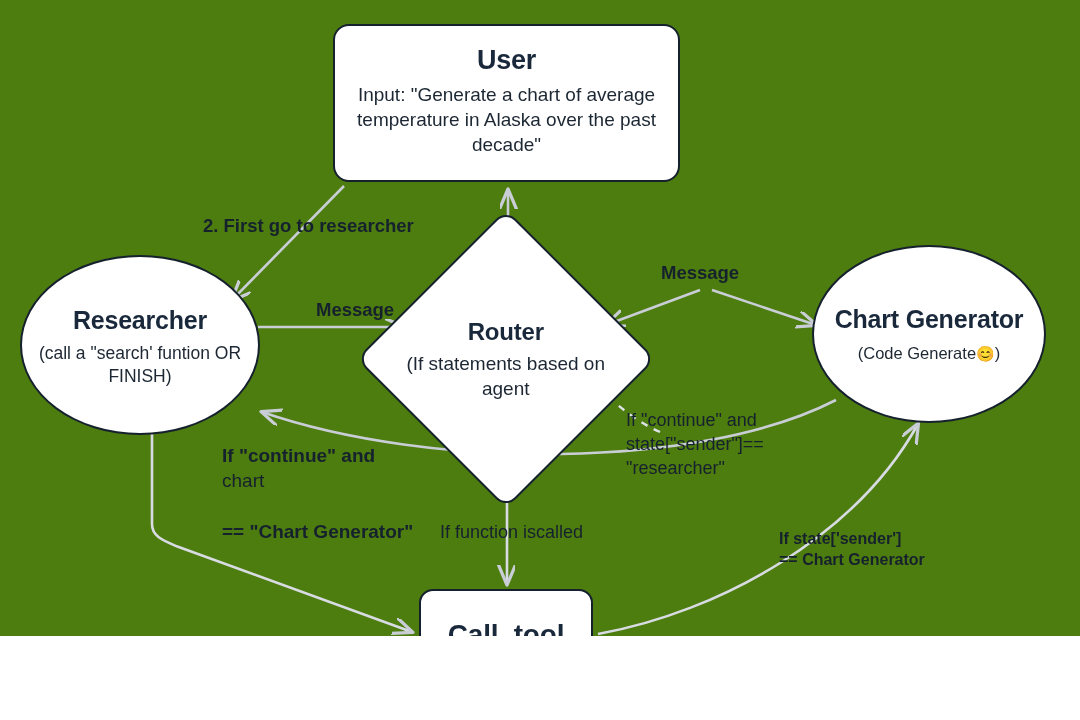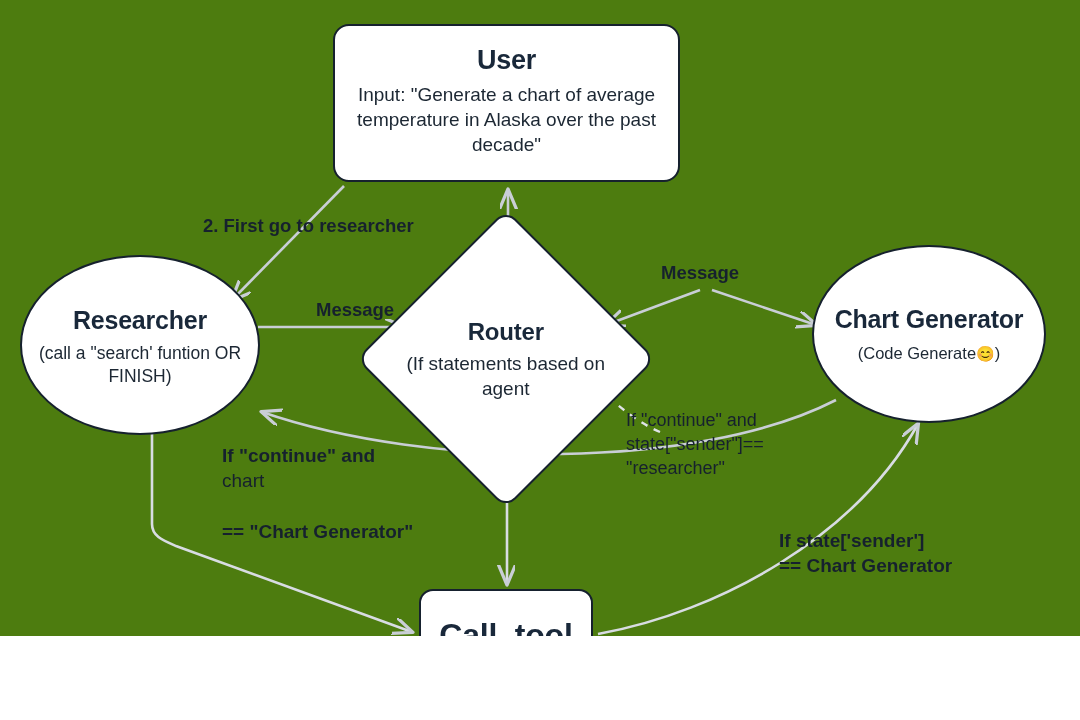--- a/index.html
+++ b/index.html
@@ -107,40 +107,40 @@
   .emoji { font-size: 15px; }
 
   
   #node-calltool {
     left: 419px;
     top: 589px;
     width: 174px;
     height: 92px;
     border-radius: 14px;
   }
-  #node-calltool .node-title { font-size: 32px; }
+  #node-calltool .node-title { font-size: 28px; }
 
   
   .elabel {
     position: absolute;
     z-index: 4;
     color: #16212e;
     line-height: 1.33;
     white-space: pre-line;
     background: transparent;
   }
 
   #lbl-first      { left: 203px; top: 214px; font-size: 18.5px; font-weight: bold; }
   #lbl-msg-left   { left: 316px; top: 298px; font-size: 18.5px; font-weight: bold; }
   #lbl-msg-right  { left: 661px; top: 261px; font-size: 18.5px; font-weight: bold; }
   #lbl-cont-chart { left: 222px; top: 443px; font-size: 19px; font-weight: bold; }
   #lbl-cont-chart .thin { font-weight: normal; }
   #lbl-cont-res   { left: 626px; top: 409px; font-size: 18px; font-weight: normal; }
   #lbl-func       { left: 440px; top: 521px; font-size: 18px; font-weight: normal; }
-  #lbl-state      { left: 779px; top: 528px; font-size: 19px; font-weight: bold; }
+  #lbl-state      { left: 779px; top: 528px; font-size: 16px; font-weight: bold; }
 </style>
 </head>
 <body>
 
 <div id="canvas">
 
   <svg id="edges" viewBox="0 0 1080 720" xmlns="http://www.w3.org/2000/svg">
     <defs>
       <marker id="ah" markerWidth="9" markerHeight="9" refX="7.2" refY="3.2" orient="auto" markerUnits="strokeWidth">
         <path d="M0,0 L7.6,3.2 L0,6.4" fill="none" stroke="#c9ced6" stroke-width="1.25" stroke-linecap="round" stroke-linejoin="round"></path>
@@ -203,17 +203,18 @@
   <div class="elabel" id="lbl-msg-right">Message</div>
 
   <div class="elabel" id="lbl-cont-chart"><span>If "continue" and</span>
        <span class="thin">chart</span><br>
        <span>== "Chart Generator"</span></div>
 
   <div class="elabel" id="lbl-cont-res">If "continue" and
 state["sender"]==
 "researcher"</div>
 
+  <div class="elabel" id="lbl-func">If function iscalled</div>
 
   <div class="elabel" id="lbl-state">If state['sender']
 == Chart Generator</div>
 
 </div>
 
 </body></html>

